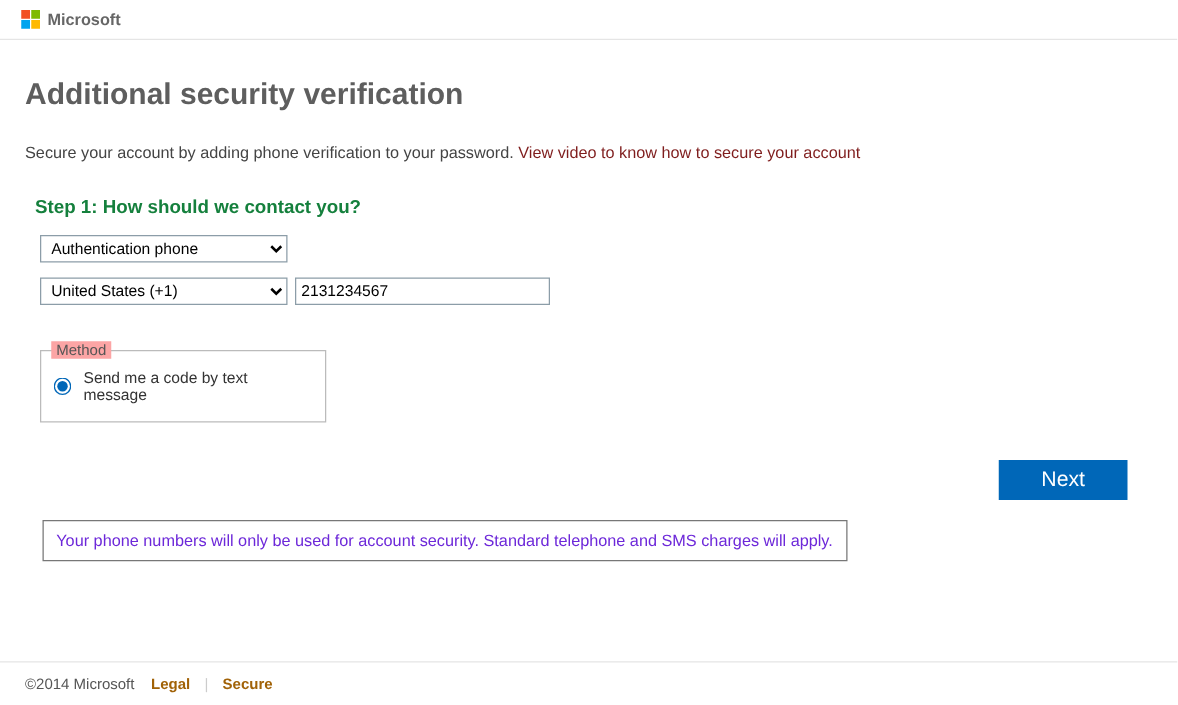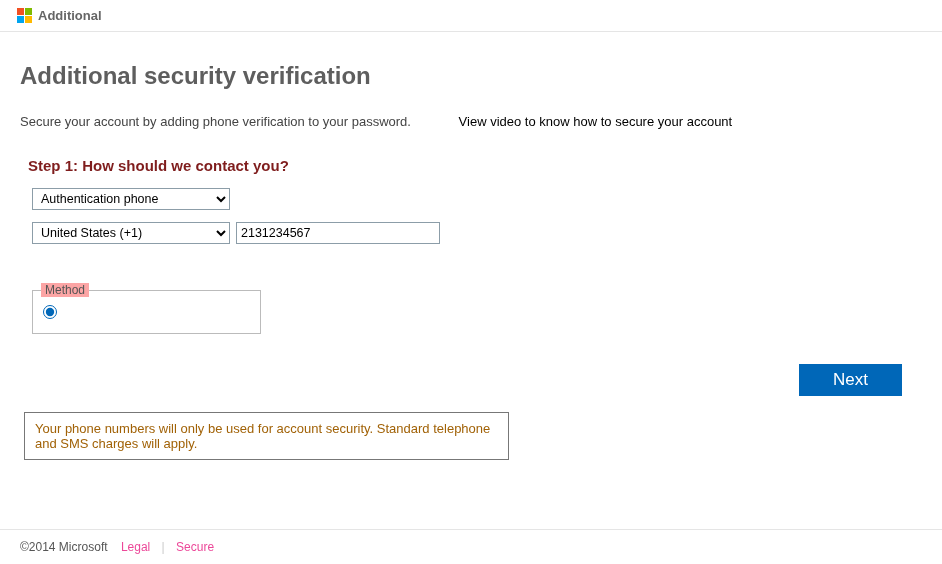--- a/index.html
+++ b/index.html
@@ -48,37 +48,36 @@
       font-weight: 700;
       color: #5e5e5e;
       margin-bottom: 24px;
     }
     .subtitle {
       font-size: 13px;
       color: #444;
       margin-bottom: 28px;
     }
     .subtitle a {
-      color: #000000;
+      color: #7f1d1d;
       text-decoration: none;
-      margin-left: 44px;
     }
     .step-title {
       font-size: 15px;
       font-weight: 700;
-      color: #7f1d1d;
+      color: #15803d;
       margin-bottom: 14px;
       padding-left: 8px;
     }
     .row1 {
       margin-bottom: 12px;
       padding-left: 12px;
     }
     .row2 {
-      margin-bottom: 46px;
+      margin-bottom: 36px;
       padding-left: 12px;
     }
     select, input[type="text"] {
       font-family: inherit;
       font-size: 12.5px;
       padding: 2px 4px;
       border: 1px solid #8c9da8;
       background: #fff;
       height: 22px;
       color: #000000;
@@ -137,55 +136,56 @@
       border: none;
       font-size: 17px;
       padding: 6px 34px;
       cursor: pointer;
       font-family: inherit;
     }
     .notice-box {
       border: 1px solid #777;
       padding: 8px 10px;
       font-size: 13px;
-      color: #a16207;
-      margin-left: 4px;
-      width: 485px;
+      color: #6d28d9;
+      margin-left: 14px;
+      width: 644px;
     }
     .footer {
       position: absolute;
       bottom: 0;
       left: 0;
       right: 0;
       border-top: 1px solid #e5e5e5;
       padding: 10px 20px;
       font-size: 12px;
       color: #555;
     }
     .footer span.sep {
       margin: 0 8px;
       color: #ccc;
     }
     .footer a {
-      color: #ec4899;
+      color: #a16207;
       text-decoration: none;
       margin-left: 10px;
+      font-weight: bold;
     }
   </style>
 </head>
 <body>
 
 <div class="header">
   <span class="ms-logo">
     <span class="sq1"></span>
       <span class="sq2"></span>
       <span class="sq3"></span>
       <span class="sq4"></span>
   </span>
-  <span class="ms-text">Additional</span>
+  <span class="ms-text">Microsoft</span>
 </div>
 
 <div class="content">
   <h1 class="page-title">Additional security verification</h1>
 
   <p class="subtitle">
     <span>Secure your account by adding phone verification to your password. </span><a href="#">View video to know how to secure your account</a>
   </p>
 
   <div class="step-title">Step 1: How should we contact you?</div>
@@ -199,20 +199,21 @@
   <div class="row2">
     <select class="country-select">
       <option>United States (+1)</option>
     </select><input type="text" class="phone-input" value="2131234567" style="">
   </div>
 
   <div class="fieldset">
     <span class="legend">Method</span>
     <label class="radio-row">
       <input type="radio" checked="" style="">
+      <span class="radio-label">Send me a code by text message</span>
     </label>
   </div>
 
   <div class="next-row">
     <button class="next-button">Next</button>
   </div>
 
   <div class="notice-box">Your phone numbers will only be used for account security. Standard telephone and SMS charges will apply.</div>
 </div>
 

